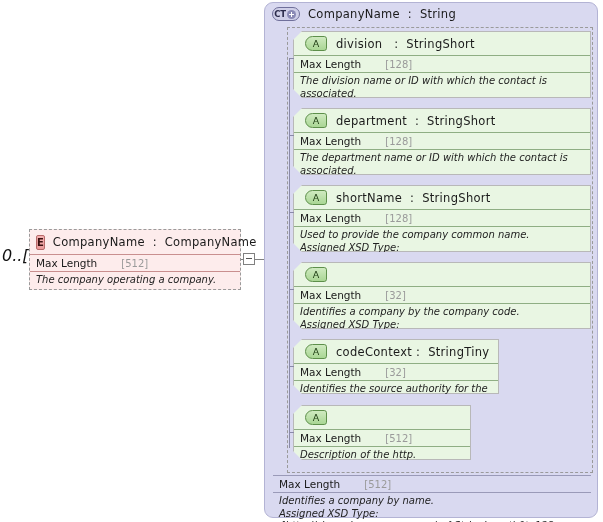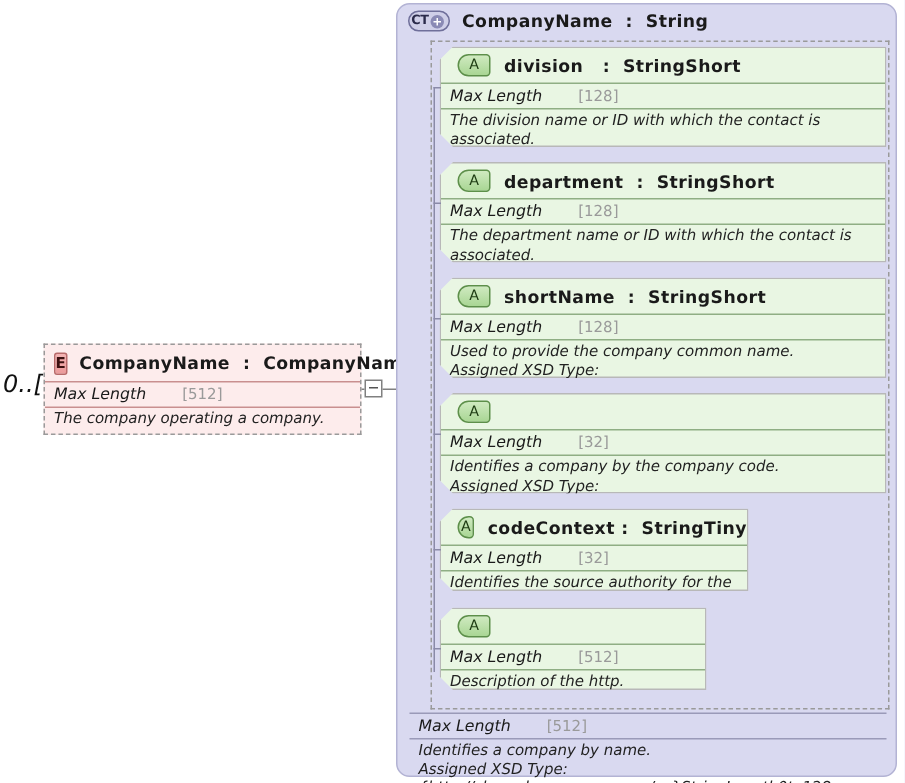--- a/index.html
+++ b/index.html
@@ -11,34 +11,33 @@
     width: 603px;
     height: 522px;
     position: relative;
     font-family: "DejaVu Sans", "Liberation Sans", sans-serif;
     overflow: hidden;
   }
 
   
   .hdr-name {
     font-family: "DejaVu Sans", "Liberation Sans", sans-serif;
-    font-weight: bold;
+    font-weight: normal;
     font-size: 11.5px;
     color: #1a1a1a;
     letter-spacing: 0.3px;
     white-space: pre;
   }
   .facet-row {
     display: flex;
     align-items: baseline;
     padding: 2px 0 2px 6px;
     border-top: 1px solid #9a9a9a;
   }
   .facet-label {
-    font-style: italic;
     font-size: 10.5px;
     color: #1a1a1a;
     white-space: pre;
   }
   .facet-value {
     font-size: 10px;
     color: #9a9a9a;
     margin-left: 24px;
     white-space: pre;
   }

